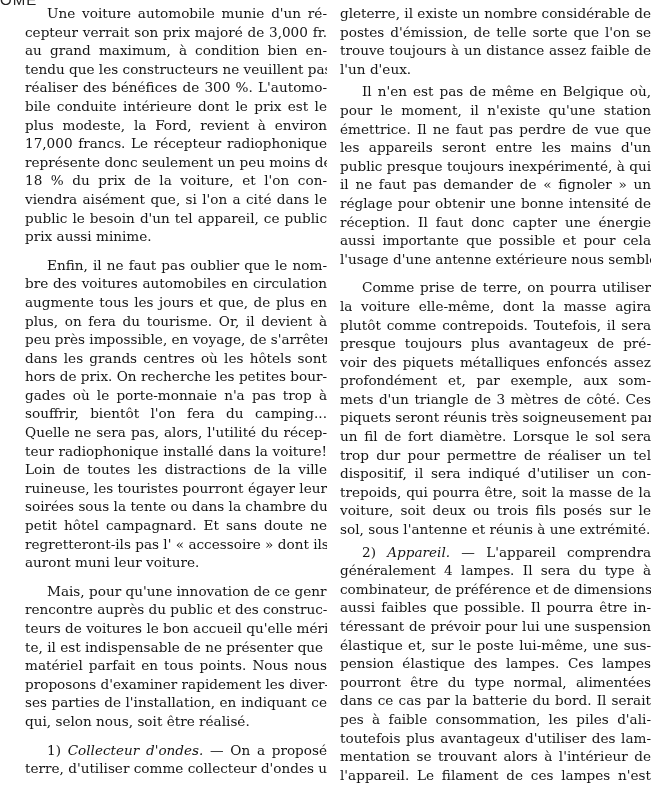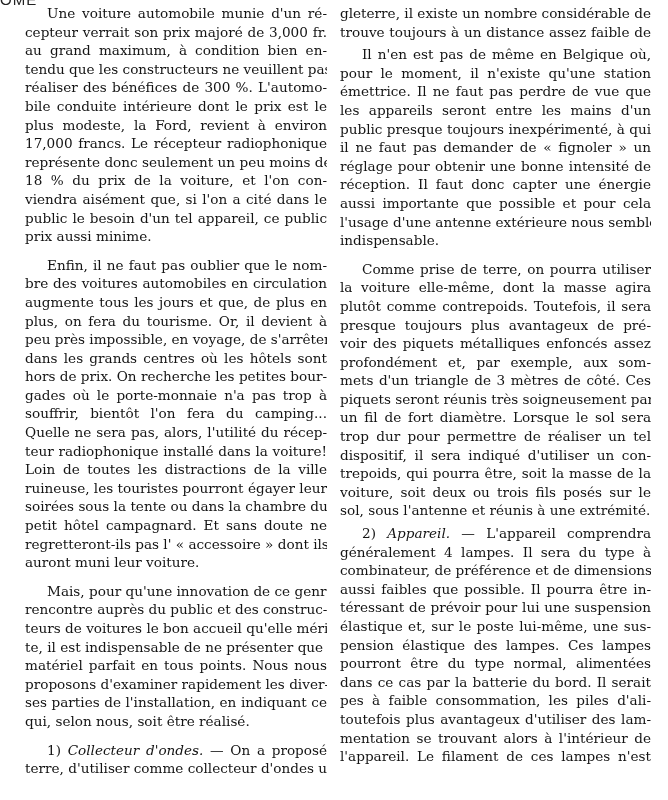--- a/index.html
+++ b/index.html
@@ -118,37 +118,38 @@
     <div class="line">terre, d'utiliser comme collecteur d'ondes un</div>
 
   </div>
 
 </div>
 
 <div class="column col-right">
 
   <div>
     <div class="line">gleterre, il existe un nombre considérable de</div>
+    <div class="line">postes d'émission, de telle sorte que l'on se</div>
     <div class="line">trouve toujours à un distance assez faible de</div>
+    <div class="line last">l'un d'eux.</div>
   </div>
 
   <div class="gap-sm"></div>
 
   <div>
     <div class="line indent">Il n'en est pas de même en Belgique où,</div>
     <div class="line">pour le moment, il n'existe qu'une station</div>
     <div class="line">émettrice. Il ne faut pas perdre de vue que</div>
     <div class="line">les appareils seront entre les mains d'un</div>
     <div class="line">public presque toujours inexpérimenté, à qui</div>
     <div class="line">il ne faut pas demander de « fignoler » un</div>
     <div class="line">réglage pour obtenir une bonne intensité de</div>
     <div class="line">réception. Il faut donc capter une énergie</div>
     <div class="line">aussi importante que possible et pour cela</div>
     <div class="line">l'usage d'une antenne extérieure nous semble</div>
-    <div class="line last">indispensable.</div>
   </div>
 
   <div class="gap"></div>
 
   <div>
     <div class="line indent">Comme prise de terre, on pourra utiliser</div>
     <div class="line">la voiture elle-même, dont la masse agira</div>
     <div class="line">plutôt comme contrepoids. Toutefois, il sera</div>
     <div class="line">presque toujours plus avantageux de pré-</div>
     <div class="line">voir des piquets métalliques enfoncés assez</div>

